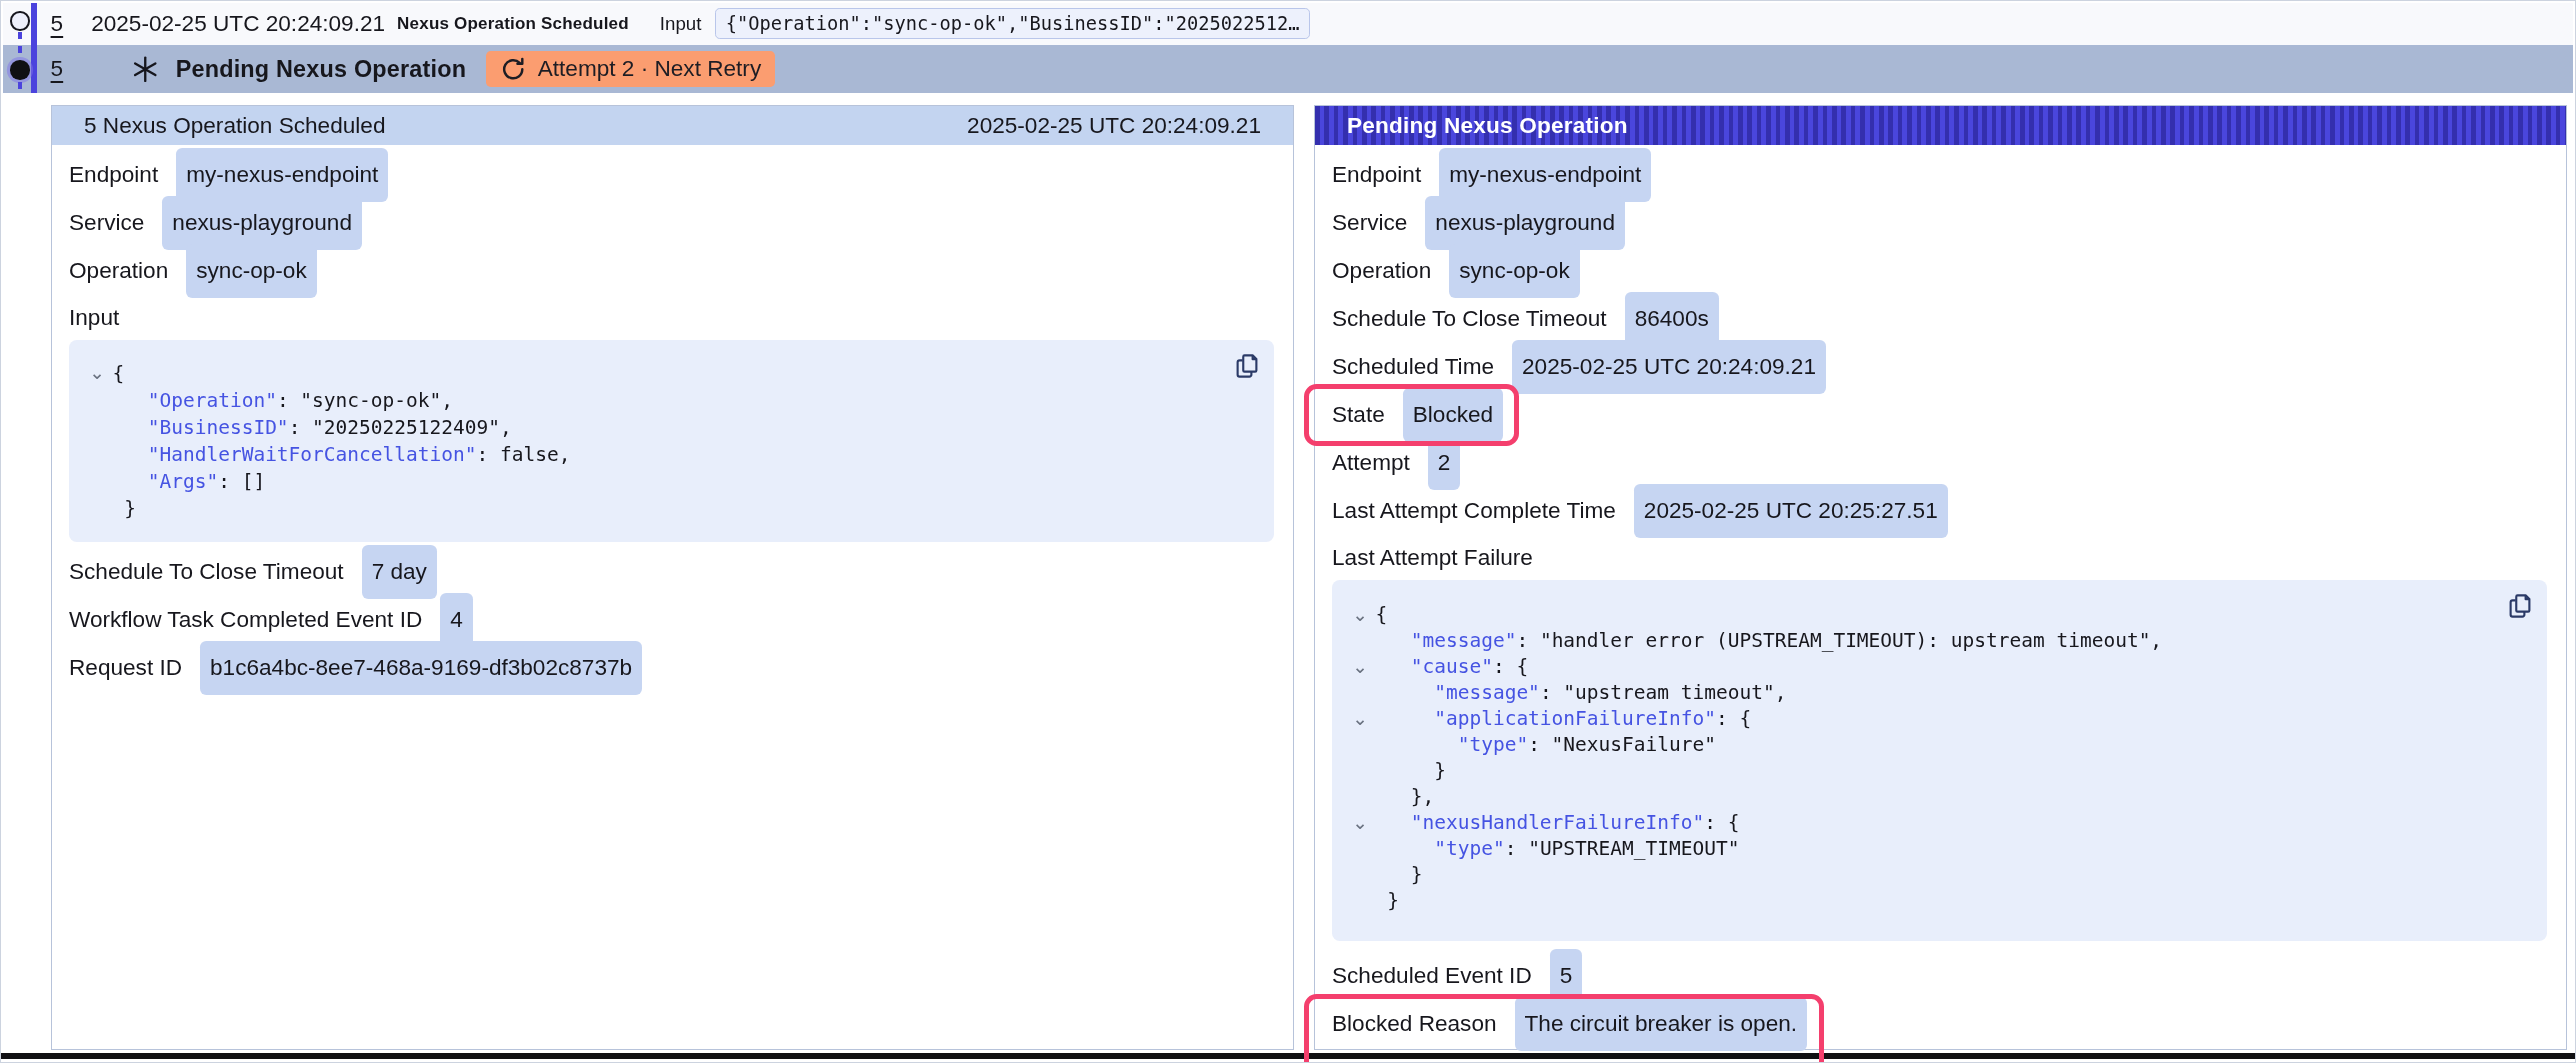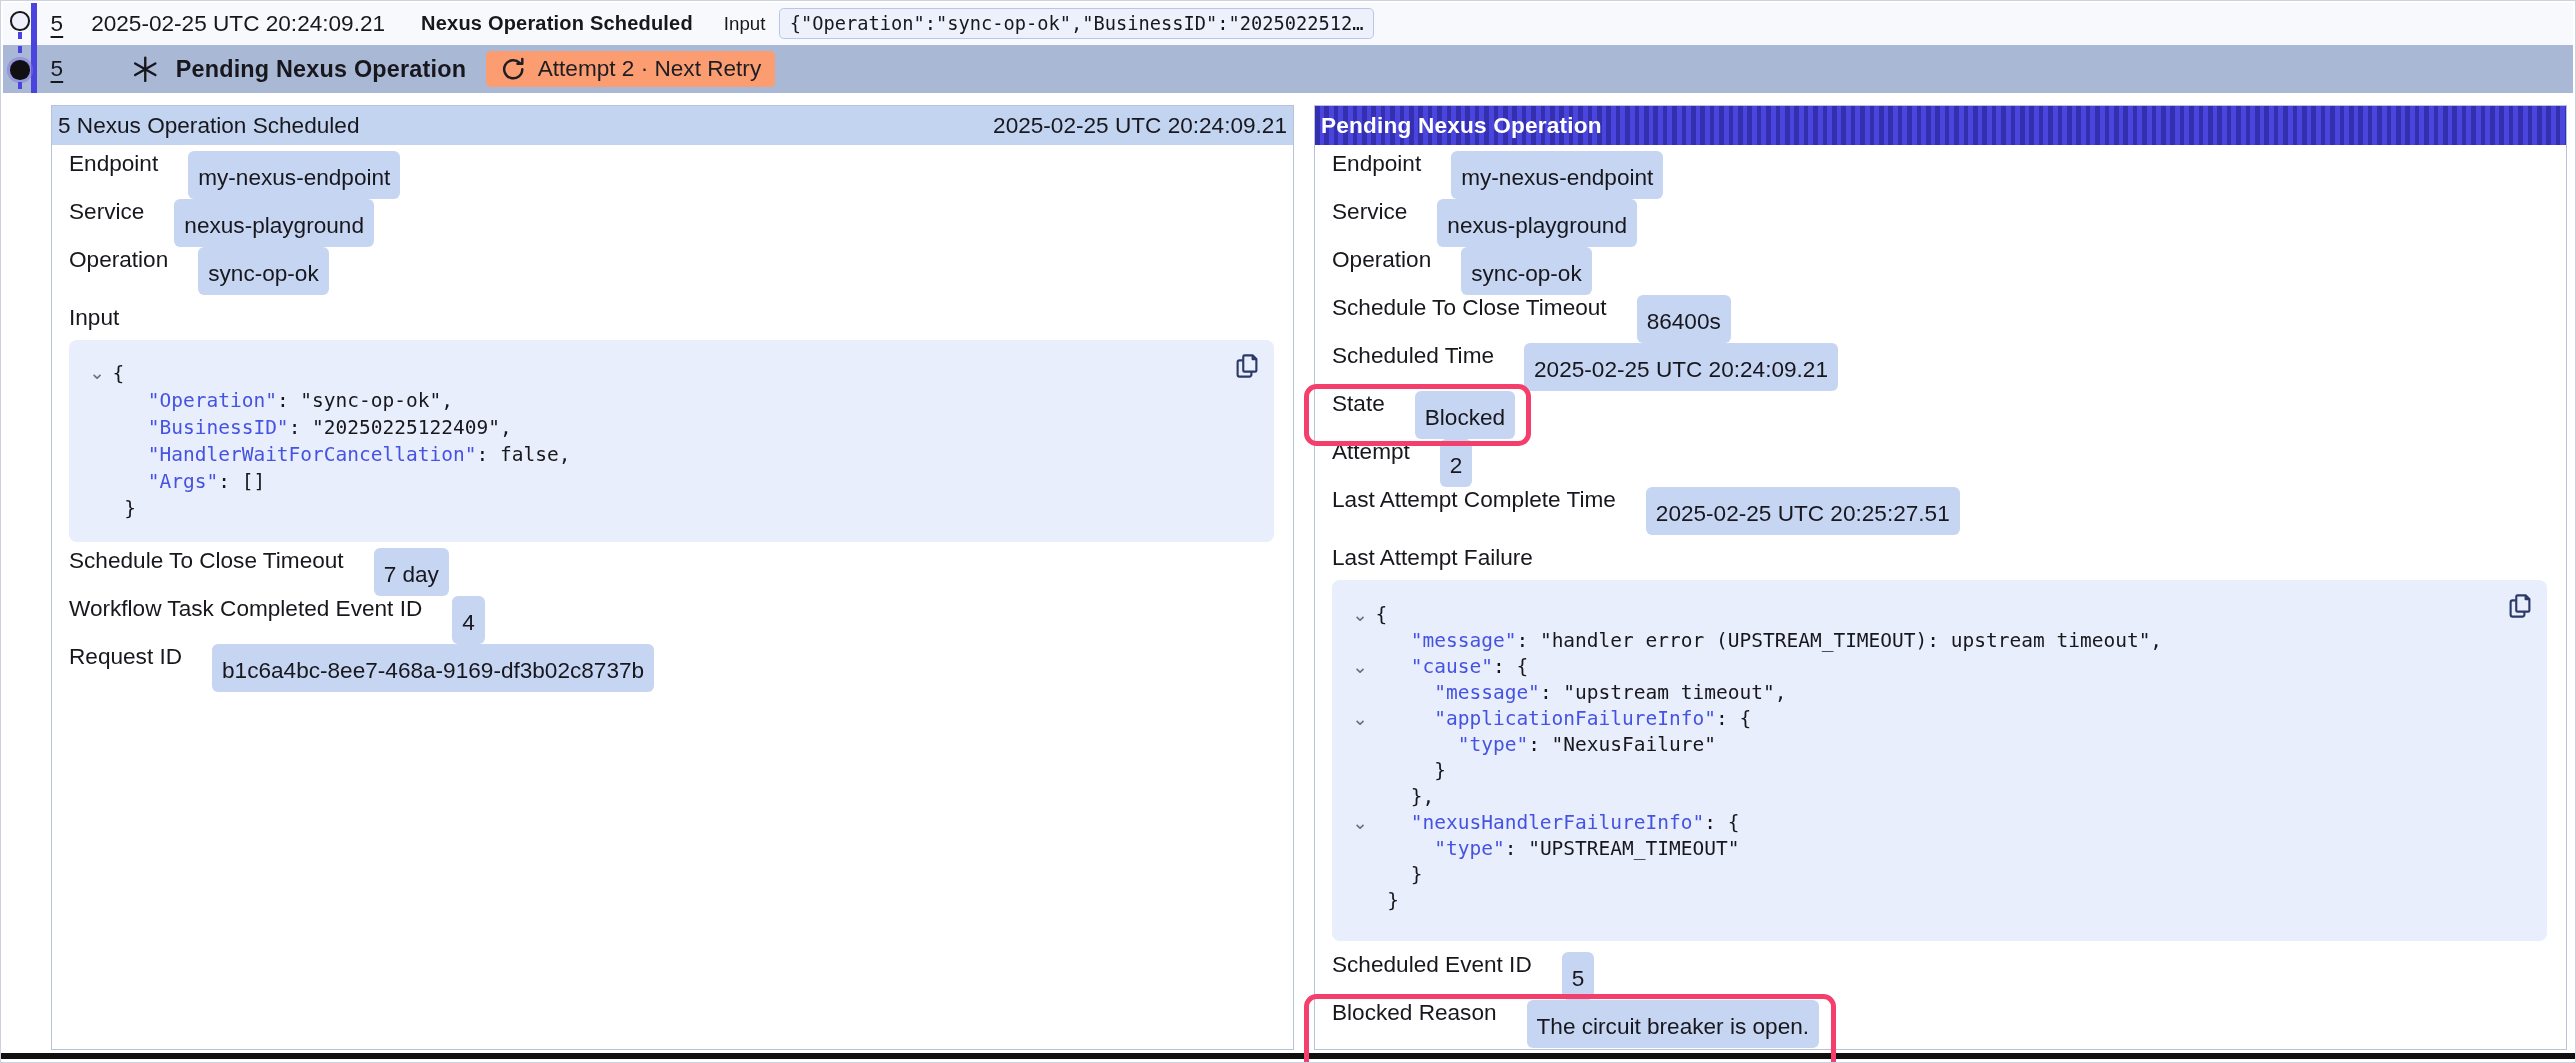--- a/index.html
+++ b/index.html
@@ -10,21 +10,21 @@
   }
   .page{position:relative;width:2576px;height:1063px;box-sizing:border-box;
     border:1.6px solid #ccd3df;overflow:hidden;background:#fff;}
 
   
   .hrow{position:absolute;left:1.6px;right:1.6px;display:flex;align-items:center;padding-left:48px;box-sizing:border-box;}
   .hrow-1{top:1.6px;height:42px;background:#f8f9fc;}
   .hrow-2{top:44px;height:48px;background:var(--selected-row,#a9b8d4);}
   .evid{font-size:22.6px;color:#17171d;text-decoration:underline;text-underline-offset:4.7px;text-decoration-thickness:1.6px;cursor:pointer;}
   .h-time{margin-left:28px;font-size:22.6px;}
-  .h-title{margin-left:36px;font-size:20px;font-weight:700;letter-spacing:0.2px;}
+  .h-title{margin-left:12px;font-size:17px;font-weight:700;letter-spacing:0.2px;}
   .h-input-label{margin-left:31px;font-size:18.7px;}
   .h-input-chip{margin-left:14px;font-family:"DejaVu Sans Mono",monospace;font-size:18.7px;
     background:#edf1fc;border:1.6px solid #b9c6ea;border-radius:4.7px;padding:3.9px 9.4px;color:#17171d;white-space:nowrap;}
   .asterisk{margin-left:69px;display:flex;align-items:center;}
   .hrow-2 .h-title{margin-left:17px;font-size:23.4px;}
   .badge{margin-left:20px;display:flex;align-items:center;gap:11px;height:36px;padding:0 14px;
     background:var(--badge-orange,#fb9d70);border-radius:4.7px;font-size:22.6px;color:#1d1d24;justify-content:center;}
 
   
   .timeline{position:absolute;left:0;top:0;width:47px;height:94px;z-index:3;}
@@ -40,27 +40,27 @@
 
   
   .bottom-line{position:absolute;left:0;right:0;top:1052px;height:5.5px;background:#101013;z-index:1;}
 
   
   .panel{position:absolute;top:104px;height:945px;background:#fff;box-sizing:border-box;
     border:1.6px solid #b7c3da;z-index:2;}
   .panel-left{left:50px;width:1243px;}
   .panel-right{left:1313px;width:1253px;}
   .panel-header{height:39px;display:flex;align-items:center;justify-content:space-between;
-    padding:0 6px;font-size:22.6px;box-sizing:border-box;}
+    padding:0 32px;font-size:22.6px;box-sizing:border-box;}
   .panel-left .panel-header{background:var(--panel-header-blue,#c3d4f0);}
   .panel-right .panel-header{color:#fff;font-weight:600;letter-spacing:0.2px;
     background:repeating-linear-gradient(90deg,var(--stripe-dark,#342fae) 0 4.7px,var(--stripe-light,#4a46dd) 4.7px 9.4px);}
   .content{padding:6.2px 18.7px 0 17px;}
 
-  .field{display:flex;gap:30px;height:48px;font-size:22.6px;white-space:nowrap;}
+  .field{display:flex;align-items:center;gap:18px;height:48px;font-size:22.6px;white-space:nowrap;}
   .panel-right .field{height:48px;}
   .chip{background:var(--chip-blue,#c6d5f2);border-radius:6.2px;padding:14px 10px;line-height:1.15;}
   .value-link{text-decoration:underline;text-underline-offset:3.9px;text-decoration-thickness:1.6px;cursor:pointer;}
   .section-label{height:45px;display:flex;align-items:center;font-size:22.6px;}
 
   
   .annotated{position:relative;width:max-content;}
   .annotated::before{content:"";position:absolute;border:5.5px solid var(--highlight-pink,#f43f6d);
     border-radius:12.5px;pointer-events:none;z-index:5;}
   .hl-state::before{left:-28px;right:-15.6px;top:-7px;bottom:-7px;}

